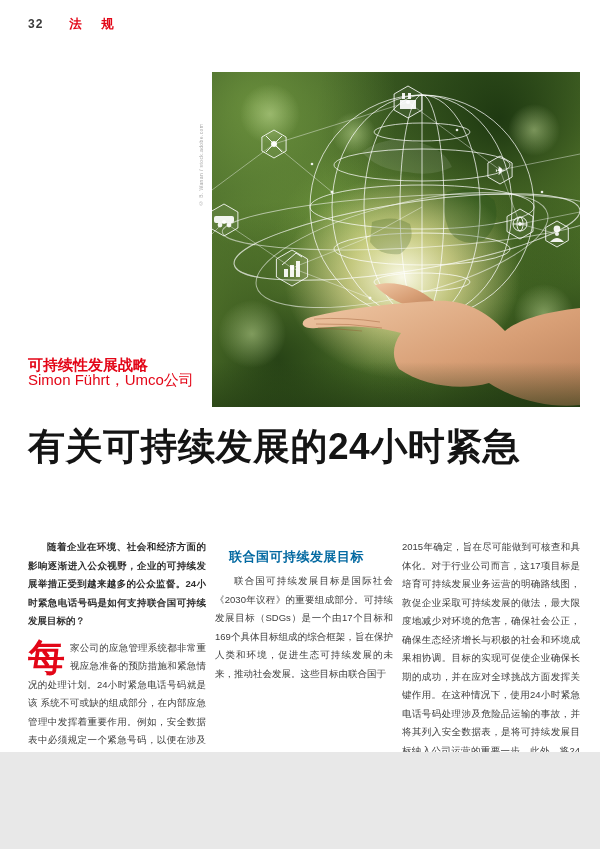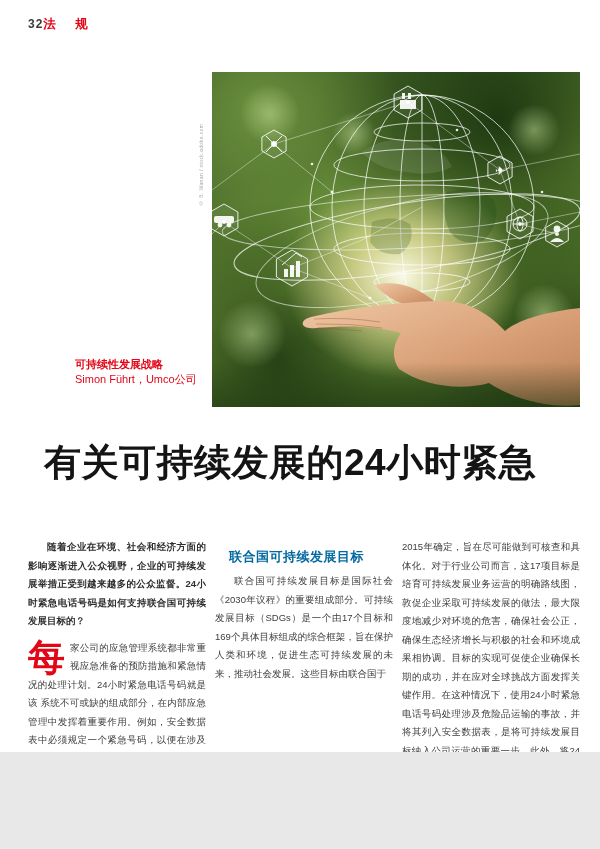--- a/index.html
+++ b/index.html
@@ -3,44 +3,44 @@
 <meta charset="utf-8">
 <style>
   html,body{margin:0;padding:0;background:#e8e8e8;}
   .page{
     position:relative;width:600px;height:752px;margin:0 auto;background:#ffffff;
     font-family:"Liberation Sans","DejaVu Sans",sans-serif;overflow:hidden;
   }
   
   .pagehead{position:absolute;left:28px;top:16px;display:flex;align-items:baseline;}
   .pagenum{font-size:12px;font-weight:700;color:#3a3a3a;letter-spacing:1px;}
-  .section{font-size:12.5px;font-weight:700;color:#e30617;letter-spacing:8px;}
+  .section{margin-left:26px;font-size:12.5px;font-weight:700;color:#e30617;letter-spacing:8px;}
   
   .hero{
     position:absolute;left:212px;top:72px;width:368px;height:335px;overflow:hidden;
     background:
       radial-gradient(circle at 12% 10%, rgba(140,180,80,.55), rgba(140,180,80,0) 32%),
       radial-gradient(circle at 78% 14%, rgba(20,45,12,.85), rgba(20,45,12,0) 45%),
       radial-gradient(circle at 18% 86%, rgba(25,50,15,.8), rgba(25,50,15,0) 38%),
       radial-gradient(circle at 92% 88%, rgba(30,55,16,.75), rgba(30,55,16,0) 40%),
       radial-gradient(circle at 50% 58%, rgba(160,200,95,.5), rgba(160,200,95,0) 48%),
       linear-gradient(155deg,#3a5a22 0%,#4a6c2a 25%,#6c9238 50%,#587f2e 72%,#36521e 100%);
   }
   .hero svg{display:block;width:100%;height:100%;}
   .credit{
     position:absolute;left:198px;top:76px;height:130px;
     writing-mode:vertical-rl;transform:rotate(180deg);
     font-size:5px;color:#a9a9a9;letter-spacing:.4px;white-space:nowrap;
   }
   
-  .byline{position:absolute;left:28px;top:357px;color:#e30617;font-size:11px;line-height:15px;margin-left:47px;}
+  .byline{position:absolute;left:28px;top:357px;color:#e30617;font-size:15px;line-height:15px;}
   .byline .topic{font-weight:700;}
   
   h1{
-    position:absolute;left:28px;top:424px;width:556px;margin:16px;
+    position:absolute;left:28px;top:424px;width:556px;margin:0;
     font-size:37px;line-height:46px;font-weight:700;color:#141414;letter-spacing:.5px;
   }
   
   .columns{position:absolute;left:28px;top:538px;width:552px;display:flex;gap:9px;}
   .col{flex:1 1 0;min-width:0;}
   .col p{margin:0;font-size:9.5px;line-height:18.5px;color:#3c3c3c;text-align:justify;}
   .intro{font-weight:700;text-indent:2em;margin-bottom:8px !important;color:#2e2e2e !important;}
   .indent{text-indent:2em;}
   .dropcap{
     float:left;font-size:37px;line-height:33px;color:#e30617;font-weight:700;

